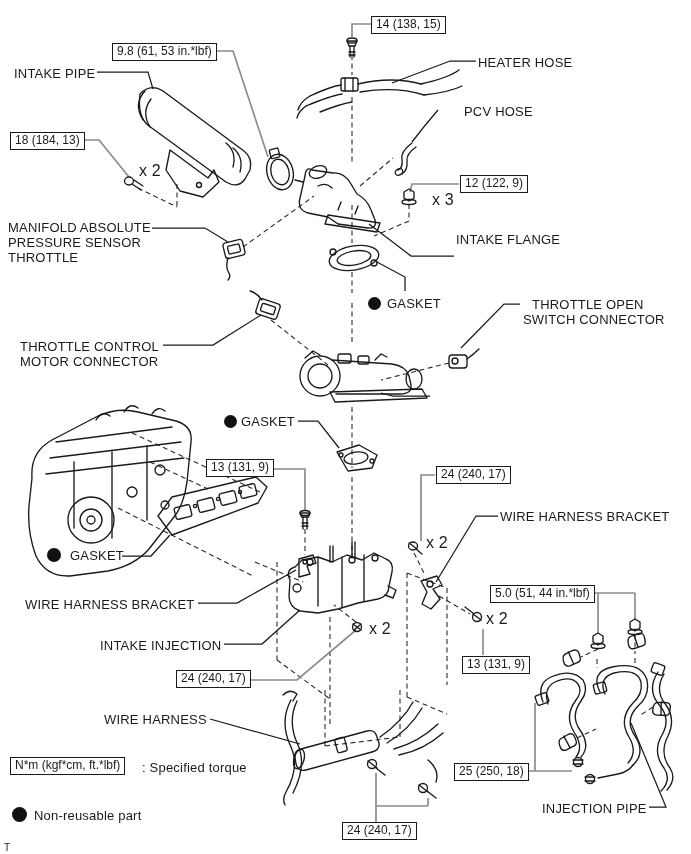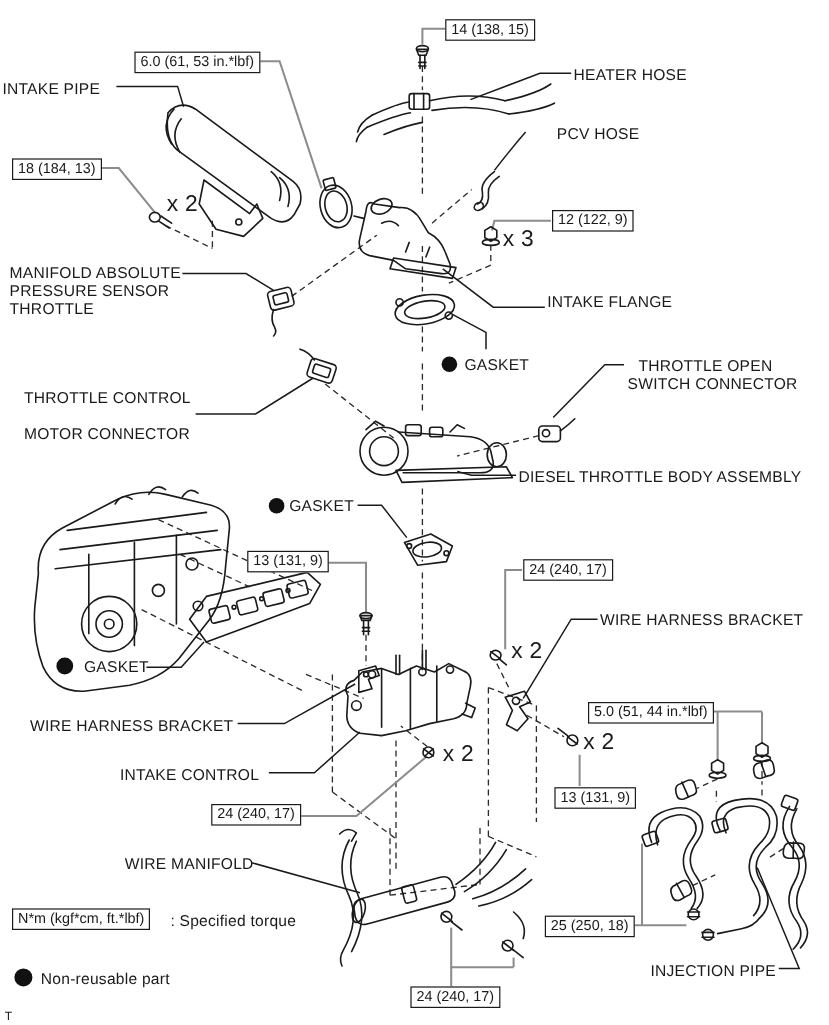--- a/index.html
+++ b/index.html
@@ -1,20 +1,20 @@
 <!DOCTYPE html>
 <html><head>
 <meta charset="utf-8">
 <style>
   html,body{margin:0;padding:0;background:#fff;}
   #stage{position:relative;width:691px;height:854px;background:#fff;overflow:hidden;
          font-family:"Liberation Sans",sans-serif;color:#1a1a1a;}
   #art{position:absolute;left:0;top:0;}
   .lbl{position:absolute;font-size:13px;line-height:15px;letter-spacing:.2px;white-space:pre;color:#1a1a1a;}
-  .mult{font-size:19px;}
+  .mult{font-size:16px;}
   .tbox{position:absolute;border:1.6px solid #1a1a1a;background:#fff;padding:0 4px 1px 4px;
         font-size:12px;line-height:15px;white-space:pre;color:#1a1a1a;}
   .dot{position:absolute;border-radius:50%;background:#111;width:13px;height:13px;}
   .tiny{font-size:10px;}
 </style>
 </head>
 <body>
 
 <div id="stage">
 
@@ -294,64 +294,63 @@
 
     <circle cx="372" cy="764" r="4.5"></circle>
         <path d="M368,761 l9,7"></path>
         <path d="M376,768 L385,775"></path>
     <circle cx="423" cy="788" r="4.5"></circle>
         <path d="M419,785 l9,7"></path>
         <path d="M427,791 L436,798"></path>
   </g>
 </svg>
 
-<div class="tbox" style="left:112px;top:43px">6.0 (61, 53 in.*lbf)</div>
+<div class="tbox" style="left:112px;top:43px">9.8 (61, 53 in.*lbf)</div>
 <div class="tbox" style="left:371px;top:16px">14 (138, 15)</div>
 <div class="tbox" style="left:10px;top:132px">18 (184, 13)</div>
 <div class="tbox" style="left:460px;top:175px">12 (122, 9)</div>
 <div class="tbox" style="left:206px;top:459px">13 (131, 9)</div>
 <div class="tbox" style="left:436px;top:466px">24 (240, 17)</div>
 <div class="tbox" style="left:490px;top:585px">5.0 (51, 44 in.*lbf)</div>
 <div class="tbox" style="left:462px;top:656px">13 (131, 9)</div>
 <div class="tbox" style="left:176px;top:670px">24 (240, 17)</div>
 <div class="tbox" style="left:454px;top:763px">25 (250, 18)</div>
 <div class="tbox" style="left:342px;top:822px">24 (240, 17)</div>
 
-<div class="lbl" style="left:2px;top:66px">INTAKE PIPE</div>
+<div class="lbl" style="left:14px;top:66px">INTAKE PIPE</div>
 <div class="lbl" style="left:478px;top:55px">HEATER HOSE</div>
 <div class="lbl" style="left:464px;top:104px">PCV HOSE</div>
 <div class="lbl" style="left:8px;top:220px">MANIFOLD ABSOLUTE</div>
 <div class="lbl" style="left:8px;top:235px">PRESSURE SENSOR</div>
 <div class="lbl" style="left:8px;top:250px">THROTTLE</div>
-<div class="lbl" style="left:456px;top:244px">INTAKE FLANGE</div>
+<div class="lbl" style="left:456px;top:232px">INTAKE FLANGE</div>
 
 <span class="dot" style="left:368px;top:297px"></span>
 <div class="lbl" style="left:387px;top:296px">GASKET</div>
 
 <div class="lbl" style="left:532px;top:297px">THROTTLE OPEN</div>
 <div class="lbl" style="left:523px;top:312px">SWITCH CONNECTOR</div>
-<div class="lbl" style="left:20px;top:324px">THROTTLE CONTROL</div>
+<div class="lbl" style="left:20px;top:339px">THROTTLE CONTROL</div>
 <div class="lbl" style="left:20px;top:354px">MOTOR CONNECTOR</div>
-<div class="lbl" style="left:432px;top:390px">DIESEL THROTTLE BODY ASSEMBLY</div>
 
 <span class="dot" style="left:224px;top:415px"></span>
 <div class="lbl" style="left:241px;top:414px">GASKET</div>
 
 <div class="lbl" style="left:500px;top:509px">WIRE HARNESS BRACKET</div>
 
 <span class="dot" style="left:47px;top:548px;width:14px;height:14px"></span>
 <div class="lbl" style="left:70px;top:548px">GASKET</div>
 
 <div class="lbl" style="left:25px;top:597px">WIRE HARNESS BRACKET</div>
-<div class="lbl" style="left:100px;top:638px">INTAKE CONTROL</div>
-<div class="lbl" style="left:104px;top:712px">WIRE MANIFOLD</div>
+<div class="lbl" style="left:100px;top:638px">INTAKE INJECTION</div>
+<div class="lbl" style="left:104px;top:712px">WIRE HARNESS</div>
 <div class="lbl" style="left:542px;top:801px">INJECTION PIPE</div>
 
 <div class="lbl mult" style="left:139px;top:163px">x 2</div>
-<div class="lbl mult" style="left:419px;top:192px">x 3</div>
+<div class="lbl mult" style="left:432px;top:192px">x 3</div>
 <div class="lbl mult" style="left:426px;top:535px">x 2</div>
 <div class="lbl mult" style="left:369px;top:621px">x 2</div>
 <div class="lbl mult" style="left:486px;top:611px">x 2</div>
 
 <div class="tbox" style="left:10px;top:757px">N*m (kgf*cm, ft.*lbf)</div>
 <div class="lbl" style="left:142px;top:760px">: Specified torque</div>
 <span class="dot" style="left:12px;top:807px;width:15px;height:15px"></span>
 <div class="lbl" style="left:34px;top:808px">Non-reusable part</div>
 <div class="lbl tiny" style="left:4px;top:840px">T</div>
 

